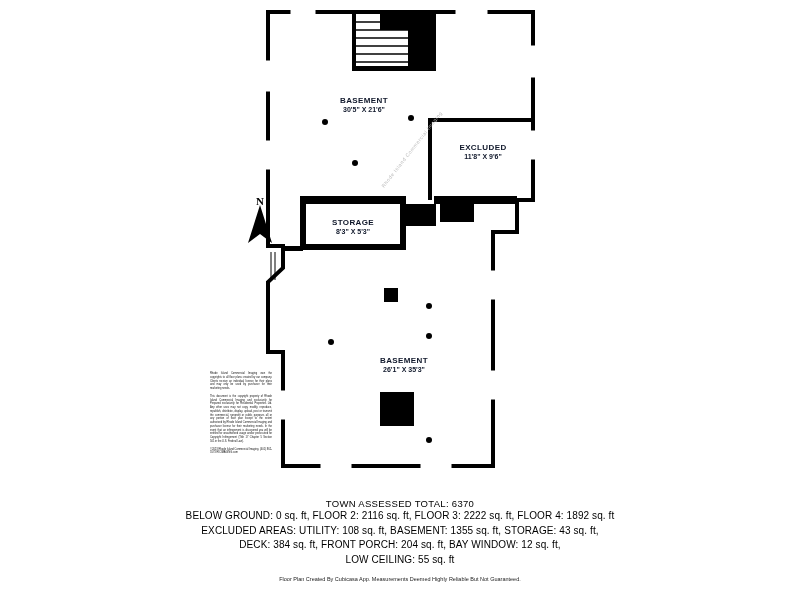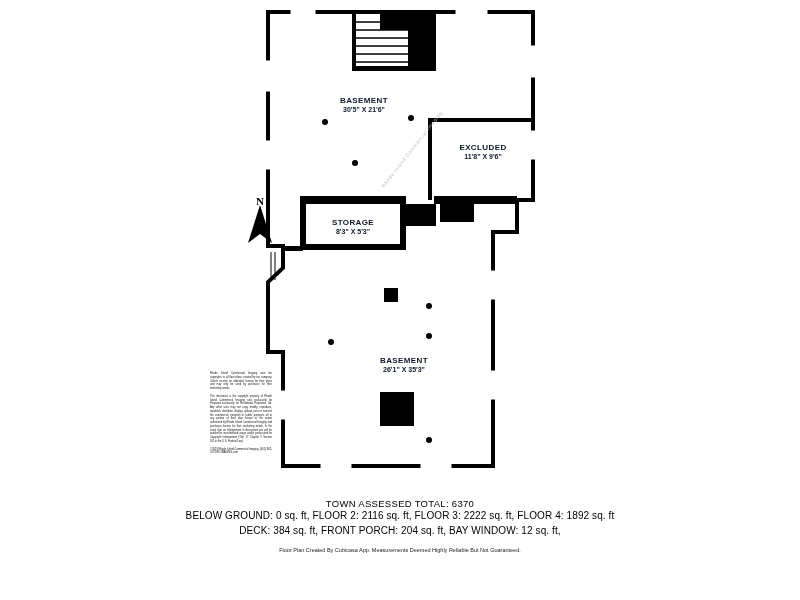--- a/index.html
+++ b/index.html
@@ -263,17 +263,19 @@
       <p>Rhode Island Commercial Imaging own the copyrights to all floor plans created by our company. Clients receive an individual license for their plans and may only be used by purchaser for their marketing needs.</p>
       <p>This document is the copyright property of Rhode Island Commercial Imaging and exclusively for Prepared exclusively for Residential Properties Ltd. Any other uses may not copy, modify, reproduce, republish, distribute, display, upload, post or transmit the commercial, nonprofit or public purposes all or any portion of floor plan except to the extent authorized by Rhode Island Commercial Imaging and purchaser license for their marketing needs. In the event that an infringement is discovered you will be entitled for unauthorized usage and/or prosecuted for Copyright Infringement (Title 17 Chapter 5 Section 501 in the U.S. Federal Law).</p>
       <p>©2023 Rhode Island Commercial Imaging. (401) 862-5573 RICIMAGING.com</p>
     </div>
 
   </div>
 
   <div id="summary">
     <div class="total">TOWN ASSESSED TOTAL: 6370</div>
     <div class="line">BELOW GROUND: 0 sq. ft, FLOOR 2: 2116 sq. ft, FLOOR 3: 2222 sq. ft, FLOOR 4: 1892 sq. ft</div>
+    <div class="line">EXCLUDED AREAS: UTILITY: 108 sq. ft, BASEMENT: 1355 sq. ft, STORAGE: 43 sq. ft,</div>
     <div class="line">DECK: 384 sq. ft, FRONT PORCH: 204 sq. ft, BAY WINDOW: 12 sq. ft,</div>
+    <div class="line">LOW CEILING: 55 sq. ft</div>
     <div class="footer">Floor Plan Created By Cubicasa App. Measurements Deemed Highly Reliable But Not Guaranteed.</div>
   </div>
 
 </div>
 
 </body></html>

